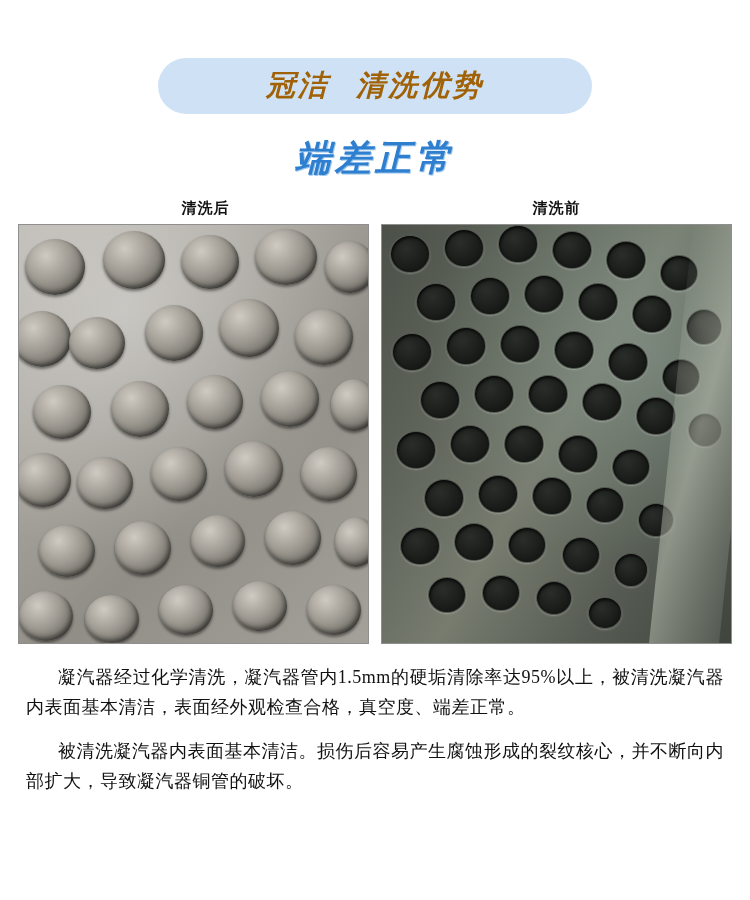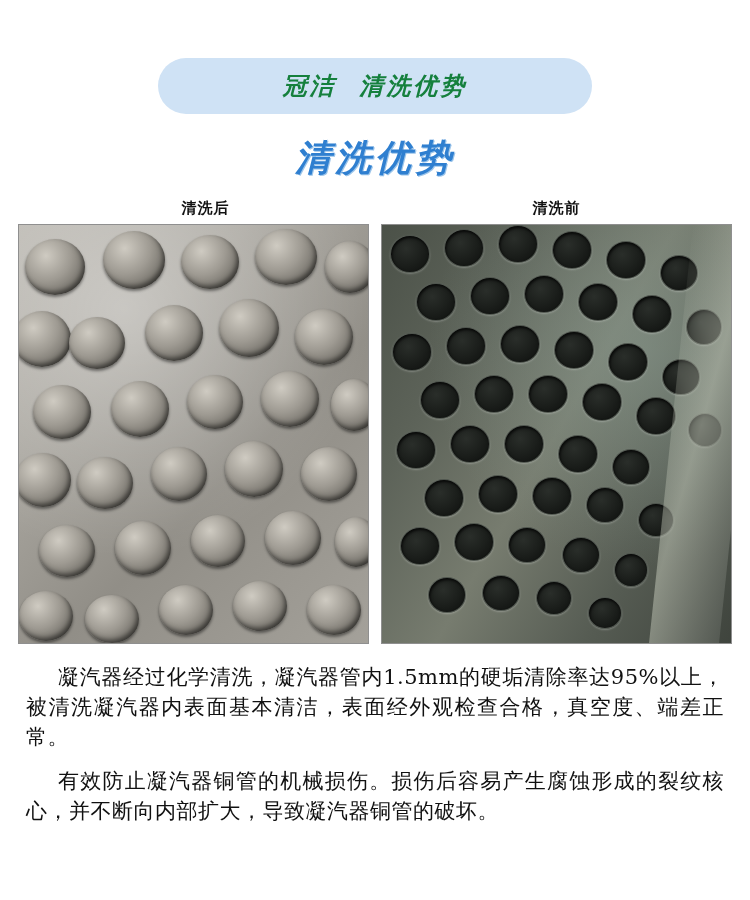--- a/index.html
+++ b/index.html
@@ -32,25 +32,25 @@
     width: 434px;
     height: 56px;
     border-radius: 28px;
     background: #cfe2f5;
     display: flex;
     align-items: center;
     justify-content: center;
   }
   .banner-text {
     font-family: "DejaVu Sans", sans-serif;
-    font-size: 24px;
+    font-size: 29px;
     font-weight: bold;
     font-style: italic;
     letter-spacing: 3px;
-    color: #15803d;
+    color: #a16207;
     white-space: pre;
   }
 
   
   .subtitle-wrap {
     margin-top: 20px;
     display: flex;
     justify-content: center;
   }
   .subtitle {
@@ -143,41 +143,42 @@
   }
 
   
   .body-text {
     margin-top: 18px;
     padding: 0 26px;
     font-family: "DejaVu Serif", serif;
     color: #111;
   }
   .para {
-    font-size: 21px;
+    font-size: 18px;
     line-height: 30px;
     letter-spacing: 0.5px;
     text-indent: 32px;
     margin: 8px 0 14px 0;
     text-align: justify;
+    font-family: Liberation Serif, serif;
   }
 </style>
 </head>
 <body>
 
 <div class="page">
 
   <div class="banner-wrap">
     <div class="banner">
       <span class="banner-text">冠洁  清洗优势</span>
     </div>
   </div>
 
   <div class="subtitle-wrap">
-    <span class="subtitle">清洗优势</span>
+    <span class="subtitle">端差正常</span>
   </div>
 
   <div class="caption-row">
     <div class="caption-cell right">清洗后</div>
     <div class="caption-cell">清洗前</div>
   </div>
 
   <div class="photos">
 
     <div class="photo photo-before">
@@ -273,16 +274,16 @@
         <div class="hole clean" style="left:154px;top:356px; width:36px; height:34px;"></div>
         <div class="hole clean" style="left:206px;top:372px; width:34px; height:32px;"></div>
       </div>
       <div class="edge-band"></div>
     </div>
 
   </div>
 
   <div class="body-text">
     <p class="para">凝汽器经过化学清洗，凝汽器管内1.5mm的硬垢清除率达95%以上，被清洗凝汽器内表面基本清洁，表面经外观检查合格，真空度、端差正常。</p>
-    <p class="para">有效防止凝汽器铜管的机械损伤。损伤后容易产生腐蚀形成的裂纹核心，并不断向内部扩大，导致凝汽器铜管的破坏。</p>
+    <p class="para">被清洗凝汽器内表面基本清洁。损伤后容易产生腐蚀形成的裂纹核心，并不断向内部扩大，导致凝汽器铜管的破坏。</p>
   </div>
 
 </div>
 
 </body></html>

